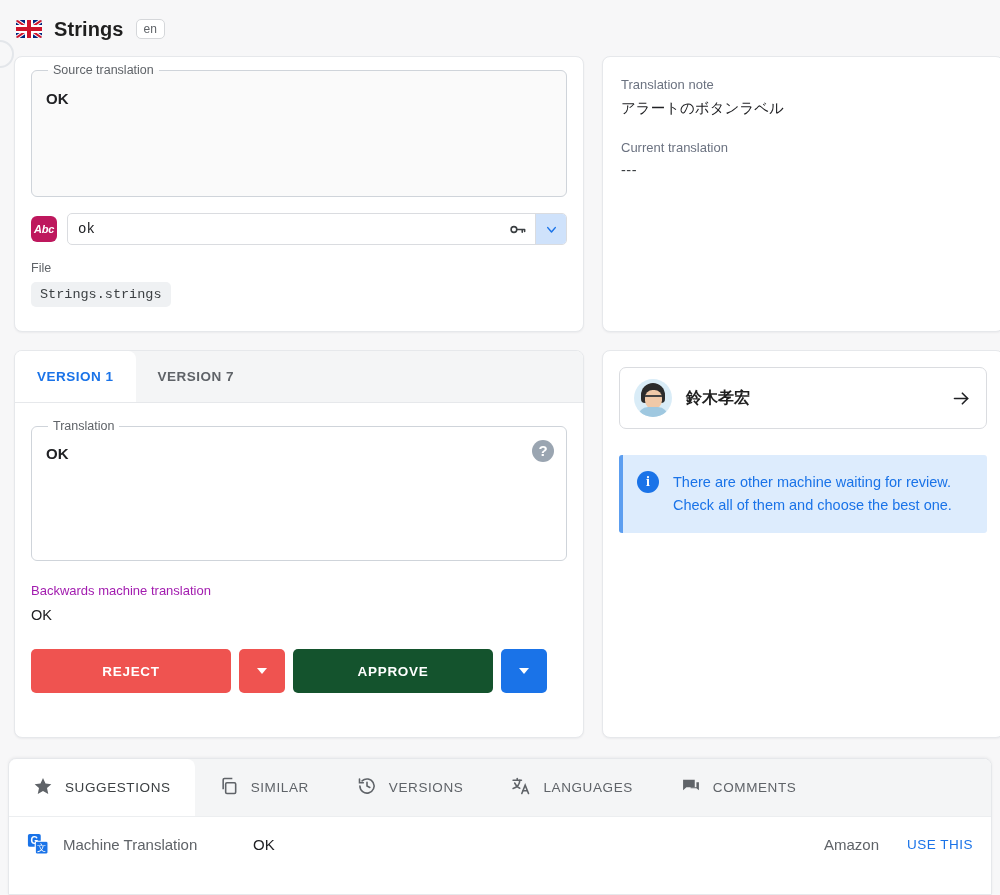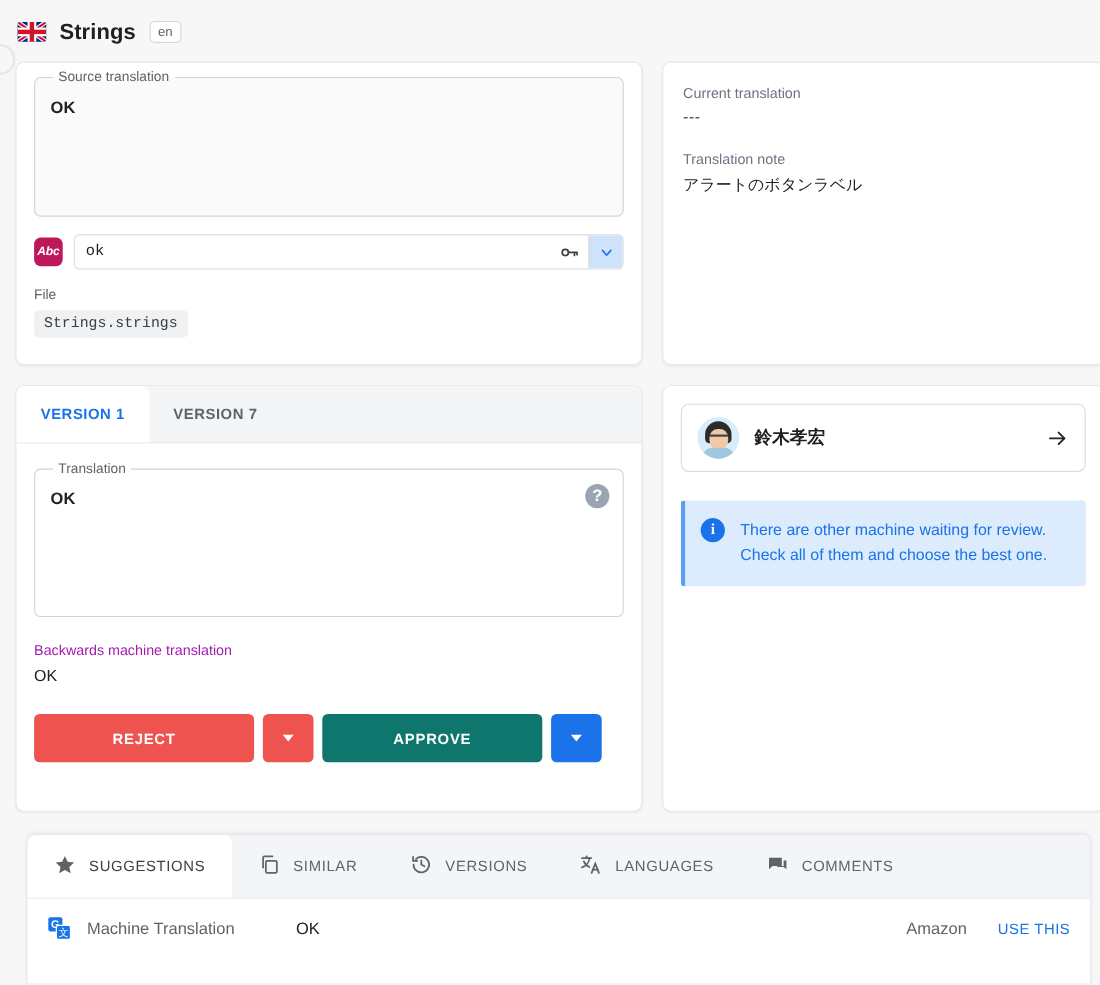--- a/index.html
+++ b/index.html
@@ -130,21 +130,21 @@
 
   .btn-row { display: flex; align-items: center; gap: 8px; margin-top: 26px; }
   .btn {
     border: 0; border-radius: 5px; height: 44px; color: #fff;
     font-size: 13.5px; font-weight: 700; letter-spacing: .7px; cursor: pointer;
     font-family: "Liberation Sans", sans-serif;
     display: flex; align-items: center; justify-content: center;
   }
   .btn-reject { background: #ef5350; width: 200px; }
   .btn-reject-more { background: #ef5350; width: 46px; }
-  .btn-approve { background: #0f766e; width: 200px; }
+  .btn-approve { background: #14532d; width: 200px; }
   .btn-approve-more { background: #1a73e8; width: 46px; }
   .caret-w { width: 0; height: 0; border-left: 5px solid transparent; border-right: 5px solid transparent; border-top: 6px solid #fff; }
 
   
   .rev-card { height: 388px; padding: 16px; }
   .user-row {
     display: flex; align-items: center; gap: 14px;
     border: 1px solid #dadce0; border-radius: 7px; padding: 11px 14px; cursor: pointer; background: #fff;
   }
   .avatar {
@@ -165,21 +165,21 @@
   }
   .alert-icon {
     width: 22px; height: 22px; border-radius: 50%; background: #1a73e8; flex: 0 0 auto;
     color: #fff; font-size: 14px; font-weight: 700; text-align: center; line-height: 22px;
     font-family: "Liberation Serif", serif;
   }
   .alert-text { font-size: 14.5px; color: #1a73e8; line-height: 1.58; }
 
   
   .bottom {
-    position: absolute; left: 24px; right: 8px; bottom: 0;
+    position: absolute; left: 8px; right: 8px; bottom: 0;
     background: #fff; border: 1px solid #e6e8eb; border-radius: 8px 8px 0 0;
     height: 137px; overflow: hidden; box-shadow: 0 -1px 3px rgba(16,24,40,.05);
   }
   .btabs { display: flex; background: #f4f5f6; height: 58px; border-bottom: 1px solid #eceef0; }
   .btab {
     display: flex; align-items: center; gap: 12px; padding: 0 24px;
     font-size: 13.5px; font-weight: 500; letter-spacing: .6px; color: #5f6368;
     background: transparent; border: 0; cursor: pointer;
     font-family: "Liberation Sans", sans-serif;
   }
@@ -244,26 +244,26 @@
           </div>
         </div>
       </div>
 
       <div class="file-label">File</div>
       <div><span class="file-chip">Strings.strings</span></div>
     </div>
 
     <div class="card info-card">
       <div class="meta-block">
+        <div class="meta-label">Translation note</div>
+        <div class="meta-value">アラートのボタンラベル</div>
+      </div>
+      <div class="meta-block">
         <div class="meta-label">Current translation</div>
         <div class="meta-value dash">---</div>
-      </div>
-      <div class="meta-block">
-        <div class="meta-label">Translation note</div>
-        <div class="meta-value">アラートのボタンラベル</div>
       </div>
     </div>
 
     <div class="card ver-card">
       <div class="tabs-strip">
         <button class="vtab active">VERSION 1</button>
         <button class="vtab">VERSION 7</button>
       </div>
       <div class="ver-body">
         <fieldset class="boxed trans-box">

